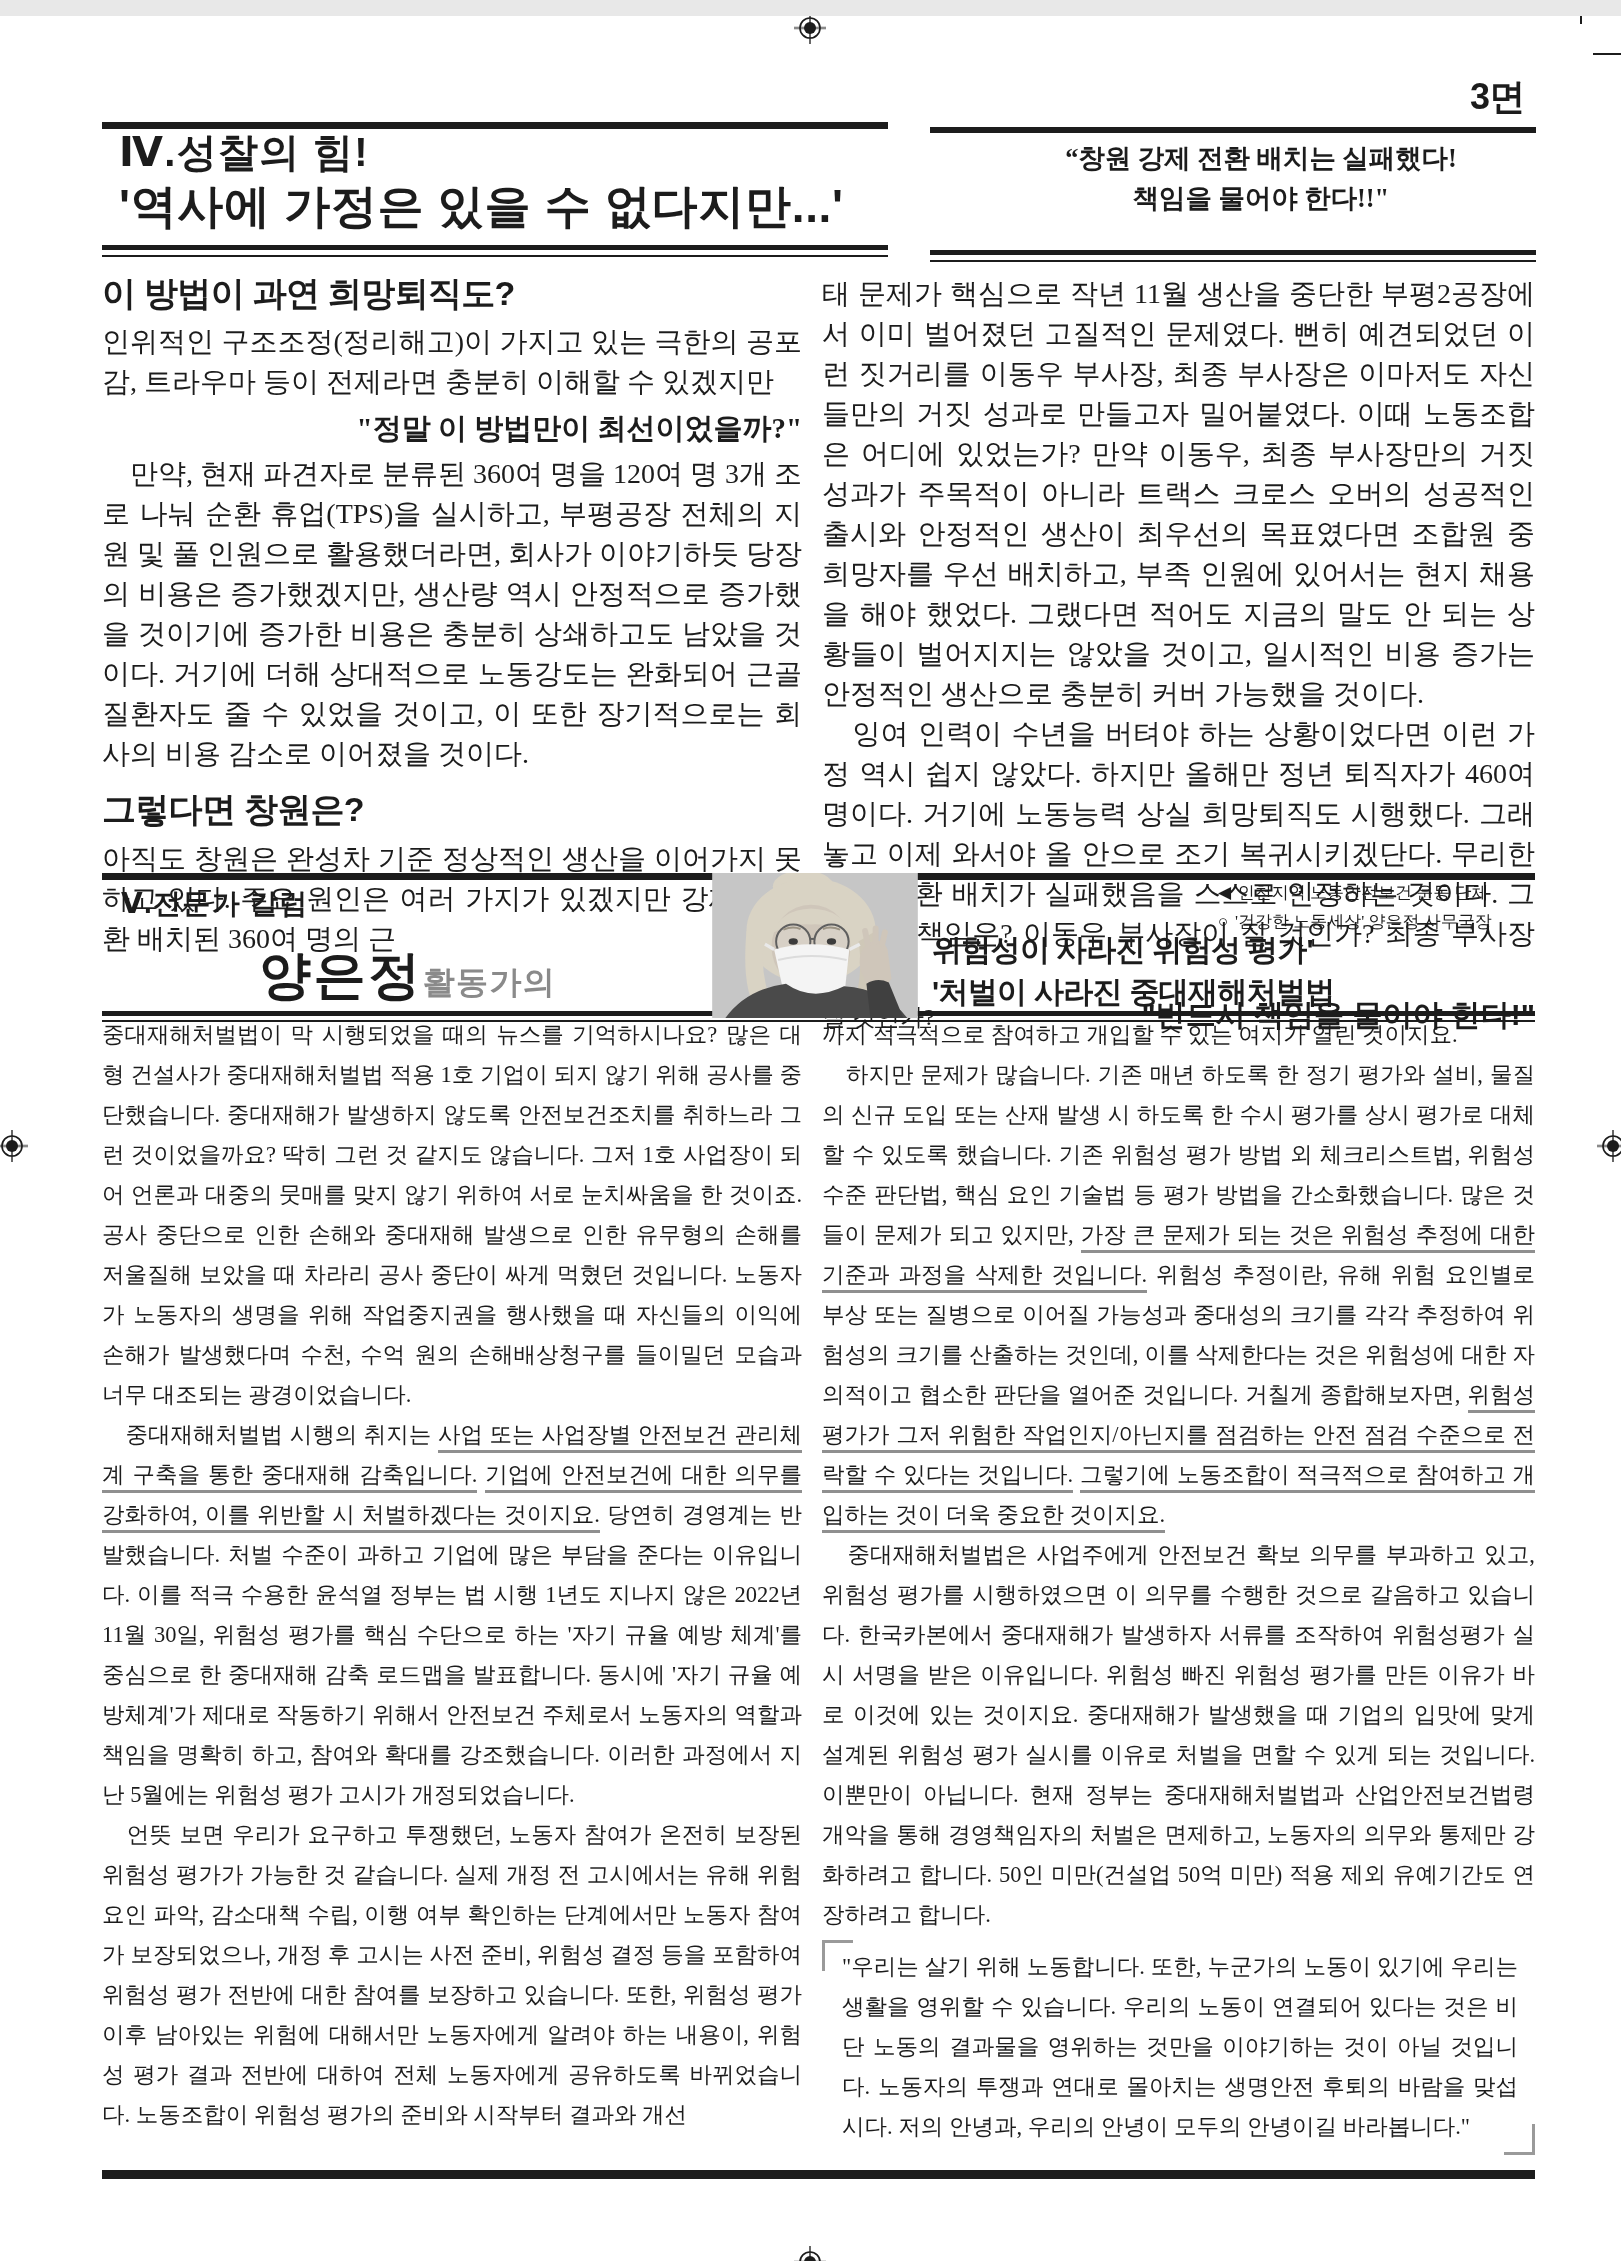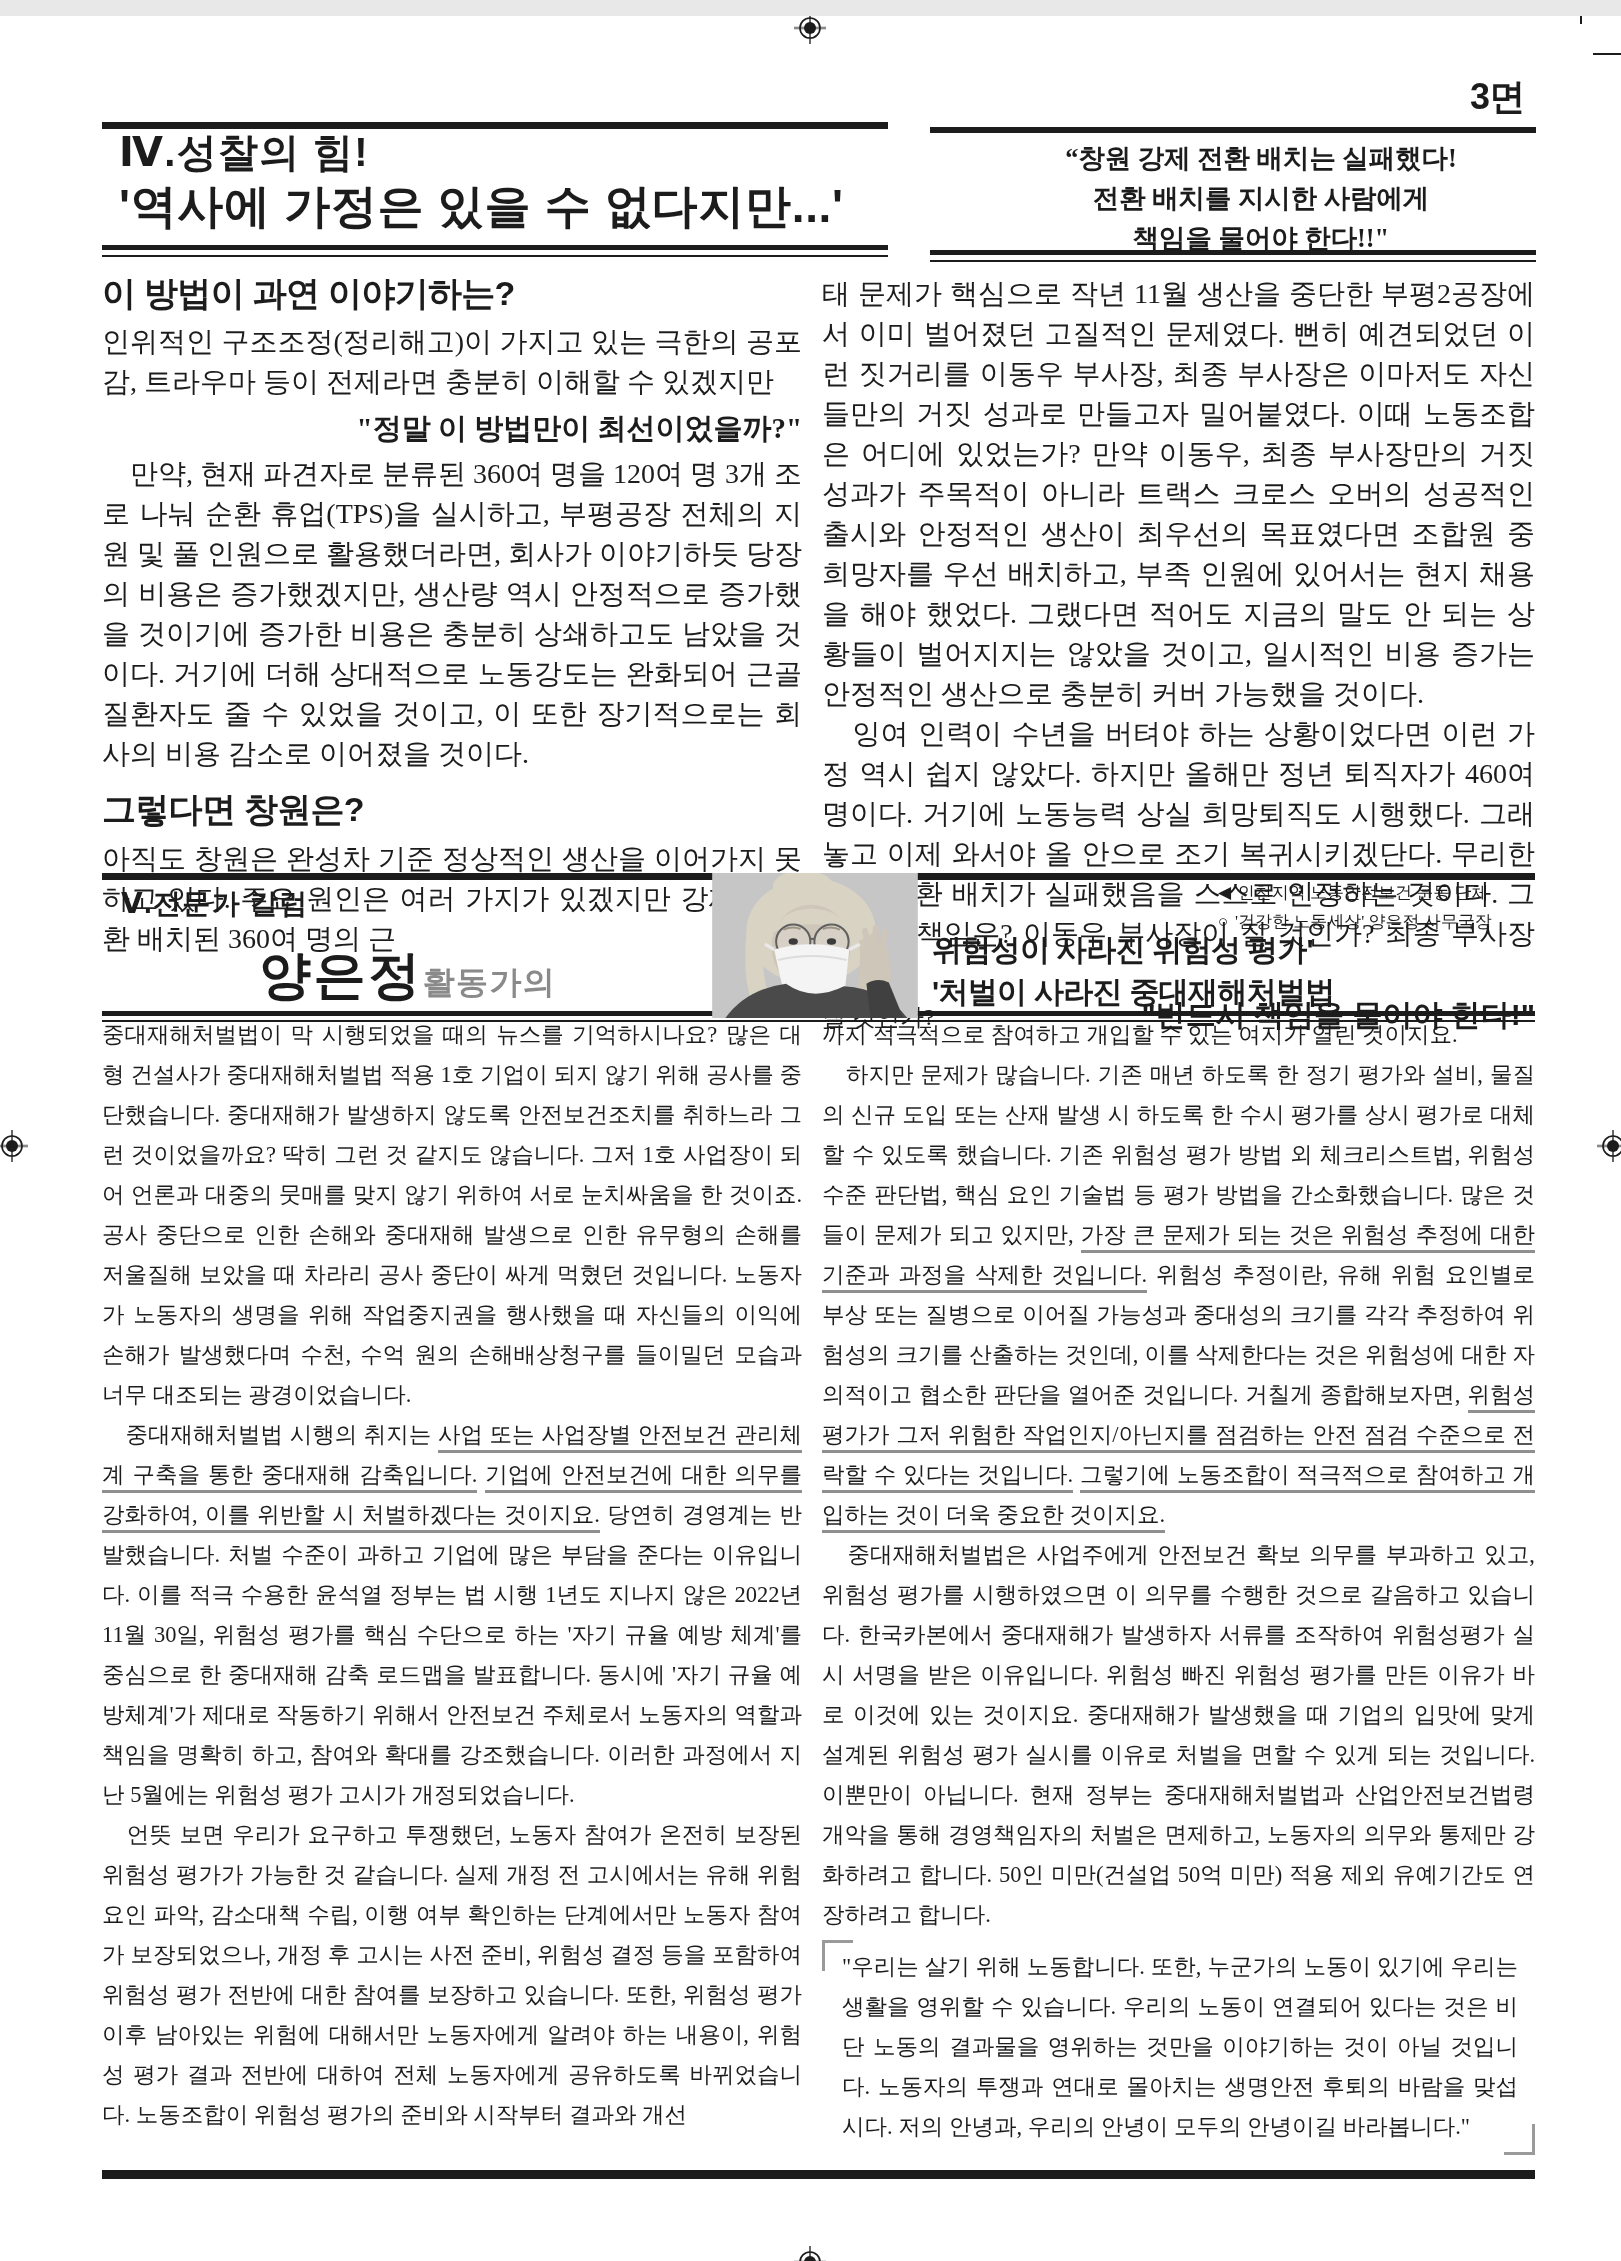--- a/index.html
+++ b/index.html
@@ -101,26 +101,25 @@
   <div class="rule" style="left:930px; top:234px; width:606px; height:5.3px;"></div>
   <div class="rule" style="left:930px; top:244px; width:606px; height:2px;"></div>
 
   <div class="s4-title">
     <div class="l1">Ⅳ.성찰의 힘!</div>
     <div class="l2">'역사에 가정은 있을 수 없다지만...'</div>
   </div>
 
   <div class="s4-quote">
     <div>“창원 강제 전환 배치는 실패했다!</div>
-    <div>전환 배치를 지시한 사람에게</div>
     <div>책임을 물어야 한다!!"</div>
   </div>
 
   <div class="col col1">
-    <h2 class="sub">이 방법이 과연 이야기하는?</h2>
+    <h2 class="sub">이 방법이 과연 희망퇴직도?</h2>
     <p>인위적인 구조조정(정리해고)이 가지고 있는 극한의 공포감, 트라우마 등이 전제라면 충분히 이해할 수 있겠지만</p>
     <div class="pull-quote">"정말 이 방법만이 최선이었을까?"</div>
     <p>　만약, 현재 파견자로 분류된 360여 명을 120여 명 3개 조로 나눠 순환 휴업(TPS)을 실시하고, 부평공장 전체의 지원 및 풀 인원으로 활용했더라면, 회사가 이야기하듯 당장의 비용은 증가했겠지만, 생산량 역시 안정적으로 증가했을 것이기에 증가한 비용은 충분히 상쇄하고도 남았을 것이다. 거기에 더해 상대적으로 노동강도는 완화되어 근골 질환자도 줄 수 있었을 것이고, 이 또한 장기적으로는 회사의 비용 감소로 이어졌을 것이다.</p>
     <h2 class="sub mid">그렇다면 창원은?</h2>
     <p>아직도 창원은 완성차 기준 정상적인 생산을 이어가지 못하고 있다. 주요 원인은 여러 가지가 있겠지만 강제로 전환 배치된 360여 명의 근</p>
   </div>
 
   <div class="col col2">
     <p>태 문제가 핵심으로 작년 11월 생산을 중단한 부평2공장에서 이미 벌어졌던 고질적인 문제였다. 뻔히 예견되었던 이런 짓거리를 이동우 부사장, 최종 부사장은 이마저도 자신들만의 거짓 성과로 만들고자 밀어붙였다. 이때 노동조합은 어디에 있었는가? 만약 이동우, 최종 부사장만의 거짓 성과가 주목적이 아니라 트랙스 크로스 오버의 성공적인 출시와 안정적인 생산이 최우선의 목표였다면 조합원 중 희망자를 우선 배치하고, 부족 인원에 있어서는 현지 채용을 해야 했었다. 그랬다면 적어도 지금의 말도 안 되는 상황들이 벌어지지는 않았을 것이고, 일시적인 비용 증가는 안정적인 생산으로 충분히 커버 가능했을 것이다.</p>
     <p>　잉여 인력이 수년을 버텨야 하는 상황이었다면 이런 가정 역시 쉽지 않았다. 하지만 올해만 정년 퇴직자가 460여 명이다. 거기에 노동능력 상실 희망퇴직도 시행했다. 그래 놓고 이제 와서야 올 안으로 조기 복귀시키겠단다. 무리한 강제 전환 배치가 실패했음을 스스로 인정하는 것이다. 그렇다면 책임은? 이동우 부사장이 질 것인가? 최종 부사장이</p>

